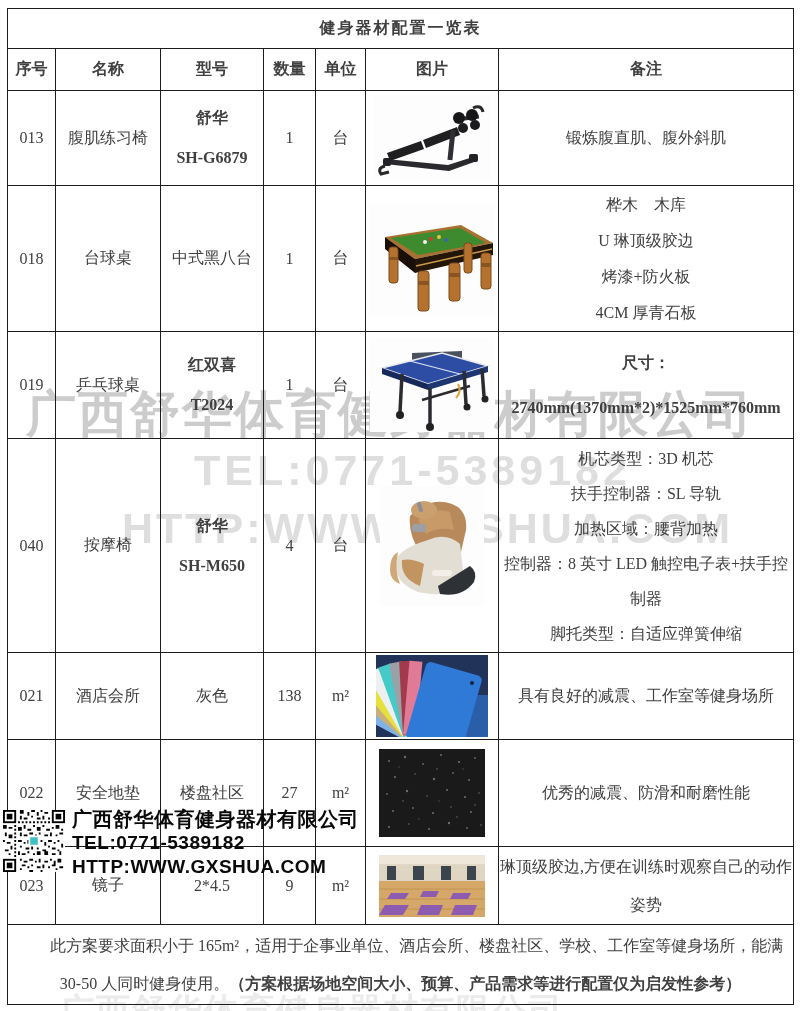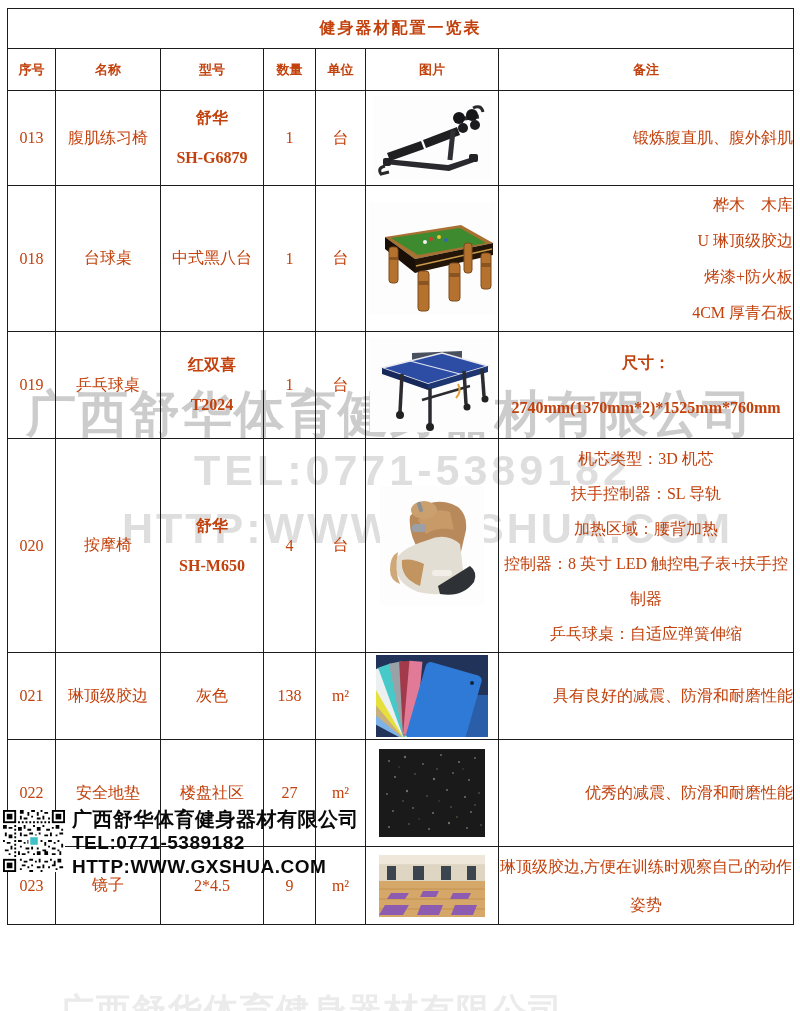--- a/index.html
+++ b/index.html
@@ -10,25 +10,25 @@
   .wm1{top:381px;left:26px;font-size:50px;font-weight:bold;letter-spacing:2px;color:#cccccc;}
   .wm2{top:446px;left:194px;font-size:43px;font-weight:bold;letter-spacing:4px;color:#dedede;
        font-family:"Liberation Sans","DejaVu Sans",sans-serif;}
   .wm3{top:504px;left:122px;font-size:43px;font-weight:bold;letter-spacing:3px;color:#dedede;
        font-family:"Liberation Sans","DejaVu Sans",sans-serif;}
   .wm4{top:988px;left:60px;font-size:34px;font-weight:bold;letter-spacing:2px;color:#ebebeb;}
 
   table.main{position:absolute;z-index:1;left:7px;top:8px;width:786px;border-collapse:collapse;
              table-layout:fixed;background:transparent;}
   table.main td{border:1.5px solid #1c1c1c;padding:0;vertical-align:middle;text-align:center;
-                font-size:16px;color:#c2410c;overflow:hidden;}
+                font-size:16px;color:#404040;overflow:hidden;}
   td.title-cell{font-size:21px;font-weight:bold;letter-spacing:2px;}
-  tr.hdr td{font-weight:bold;font-size:13px;}
+  tr.hdr td{font-weight:bold;font-size:16px;}
   td.remarks{text-align:left;padding:6px 8px 6px 13px;}
-  .r-line{line-height:36px;text-align:right;}
+  .r-line{line-height:36px;}
   .r-line-md{line-height:35px;}
   .r-line-lg{line-height:45px;font-weight:bold;}
   .model-line{line-height:40px;font-weight:bold;}
   .wrap2{line-height:38px;}
   td.imgcell{text-align:center;}
   td.imgcell svg{display:block;margin:0 auto;}
 
   tr.row-title{height:40px;} tr.row-hdr{height:42px;}
   tr.r017{height:95px;} tr.r018{height:146px;} tr.r019{height:107px;}
   tr.r020{height:214px;} tr.r021{height:87px;} tr.r022{height:107px;}
@@ -187,21 +187,21 @@
           <path d="M88 46 q4 8 -2 14" stroke="#e0a23c" stroke-width="2" fill="none"></path>
         </svg>
       </td>
       <td class="remarks">
         <div class="r-line-lg">尺寸：</div>
         <div class="r-line-lg">2740mm(1370mm*2)*1525mm*760mm</div>
       </td>
     </tr>
 
     <tr class="r020">
-      <td>020</td>
+      <td>040</td>
       <td>按摩椅</td>
       <td>
         <div class="model-line">舒华</div>
         <div class="model-line">SH-M650</div>
       </td>
       <td>4</td>
       <td>台</td>
       <td class="imgcell">
         <svg width="104" height="120" viewBox="0 0 104 120">
           <rect x="0" y="0" width="104" height="120" fill="#fdfdfd"></rect>
@@ -215,27 +215,27 @@
           <path d="M18 66 Q10 70 10 84 Q10 94 20 98 Q14 84 18 66 Z" fill="#cfa878"></path>
           <rect x="52" y="84" width="20" height="6" rx="3" fill="#f2efe8"></rect>
           <path d="M58 100 L90 80 Q98 86 94 96 Q82 112 60 108 Z" fill="#2e3236"></path>
         </svg>
       </td>
       <td class="remarks">
         <div class="r-line-md">机芯类型：3D 机芯</div>
         <div class="r-line-md">扶手控制器：SL 导轨</div>
         <div class="r-line-md">加热区域：腰背加热</div>
         <div class="r-line-md">控制器：8 英寸 LED 触控电子表+扶手控制器</div>
-        <div class="r-line-md">乒乓球桌：自适应弹簧伸缩</div>
+        <div class="r-line-md">脚托类型：自适应弹簧伸缩</div>
       </td>
     </tr>
 
     <tr class="r021">
       <td>021</td>
-      <td>琳顶级胶边</td>
+      <td>酒店会所</td>
       <td>灰色</td>
       <td>138</td>
       <td>m²</td>
       <td class="imgcell">
         <svg width="112" height="82" viewBox="0 0 112 82">
           <rect x="0" y="0" width="112" height="82" fill="#22335a"></rect>
           <rect x="60" y="40" width="52" height="42" fill="#2a5ea8"></rect>
           <g transform="translate(34,80)">
             <rect x="-7" y="-74" width="13" height="74" fill="#7fb3e8" transform="rotate(-62)"></rect>
             <rect x="-7" y="-74" width="13" height="74" fill="#c9b07a" transform="rotate(-50)"></rect>
@@ -244,21 +244,21 @@
             <rect x="-7" y="-74" width="13" height="74" fill="#46c9c9" transform="rotate(-20)"></rect>
             <rect x="-7" y="-74" width="13" height="74" fill="#9aa2a8" transform="rotate(-11)"></rect>
             <rect x="-7" y="-74" width="13" height="74" fill="#a33a4c" transform="rotate(-3)"></rect>
             <rect x="-7" y="-74" width="13" height="74" fill="#e07a96" transform="rotate(5)"></rect>
             <rect x="-4" y="-76" width="58" height="80" rx="5" fill="#2f7ad6" transform="rotate(16)"></rect>
           </g>
           <circle cx="96" cy="28" r="2" fill="#14233f"></circle>
         </svg>
       </td>
       <td class="remarks">
-        <div class="r-line">具有良好的减震、防滑和耐磨性能</div>
+        <div class="r-line">具有良好的减震、工作室等健身场所</div>
       </td>
     </tr>
 
     <tr class="r022">
       <td>022</td>
       <td>安全地垫</td>
       <td>楼盘社区</td>
       <td>27</td>
       <td>m²</td>
       <td class="imgcell">
@@ -343,20 +343,25 @@
             <polygon points="42,50 64,50 60,60 38,60"></polygon>
             <polygon points="76,50 98,50 94,60 72,60"></polygon>
           </g>
         </svg>
       </td>
       <td class="remarks">
         <div class="wrap2">琳顶级胶边,方便在训练时观察自己的动作姿势</div>
       </td>
     </tr>
 
+    <tr class="row-foot">
+      <td class="footer-cell" colspan="7">
+        <div class="footer-text"><span>此方案要求面积小于 165m²，适用于企事业单位、酒店会所、楼盘社区、学校、工作室等健身场所，能满 30-50 人同时健身使用。</span><span class="footer-bold">（方案根据场地空间大小、预算、产品需求等进行配置仅为启发性参考）</span></div>
+      </td>
+    </tr>
   </tbody>
     </table>
 
   <div class="stamp">
     <svg class="qr" width="62" height="62" viewBox="0 0 33 33">
       <rect x="0" y="0" width="33" height="33" fill="#ffffff"></rect>
       <g fill="#000000">
         <path d="M0 0h7v7H0z"></path>
           <path d="M26 0h7v7h-7z"></path>
           <path d="M0 26h7v7H0z"></path>

